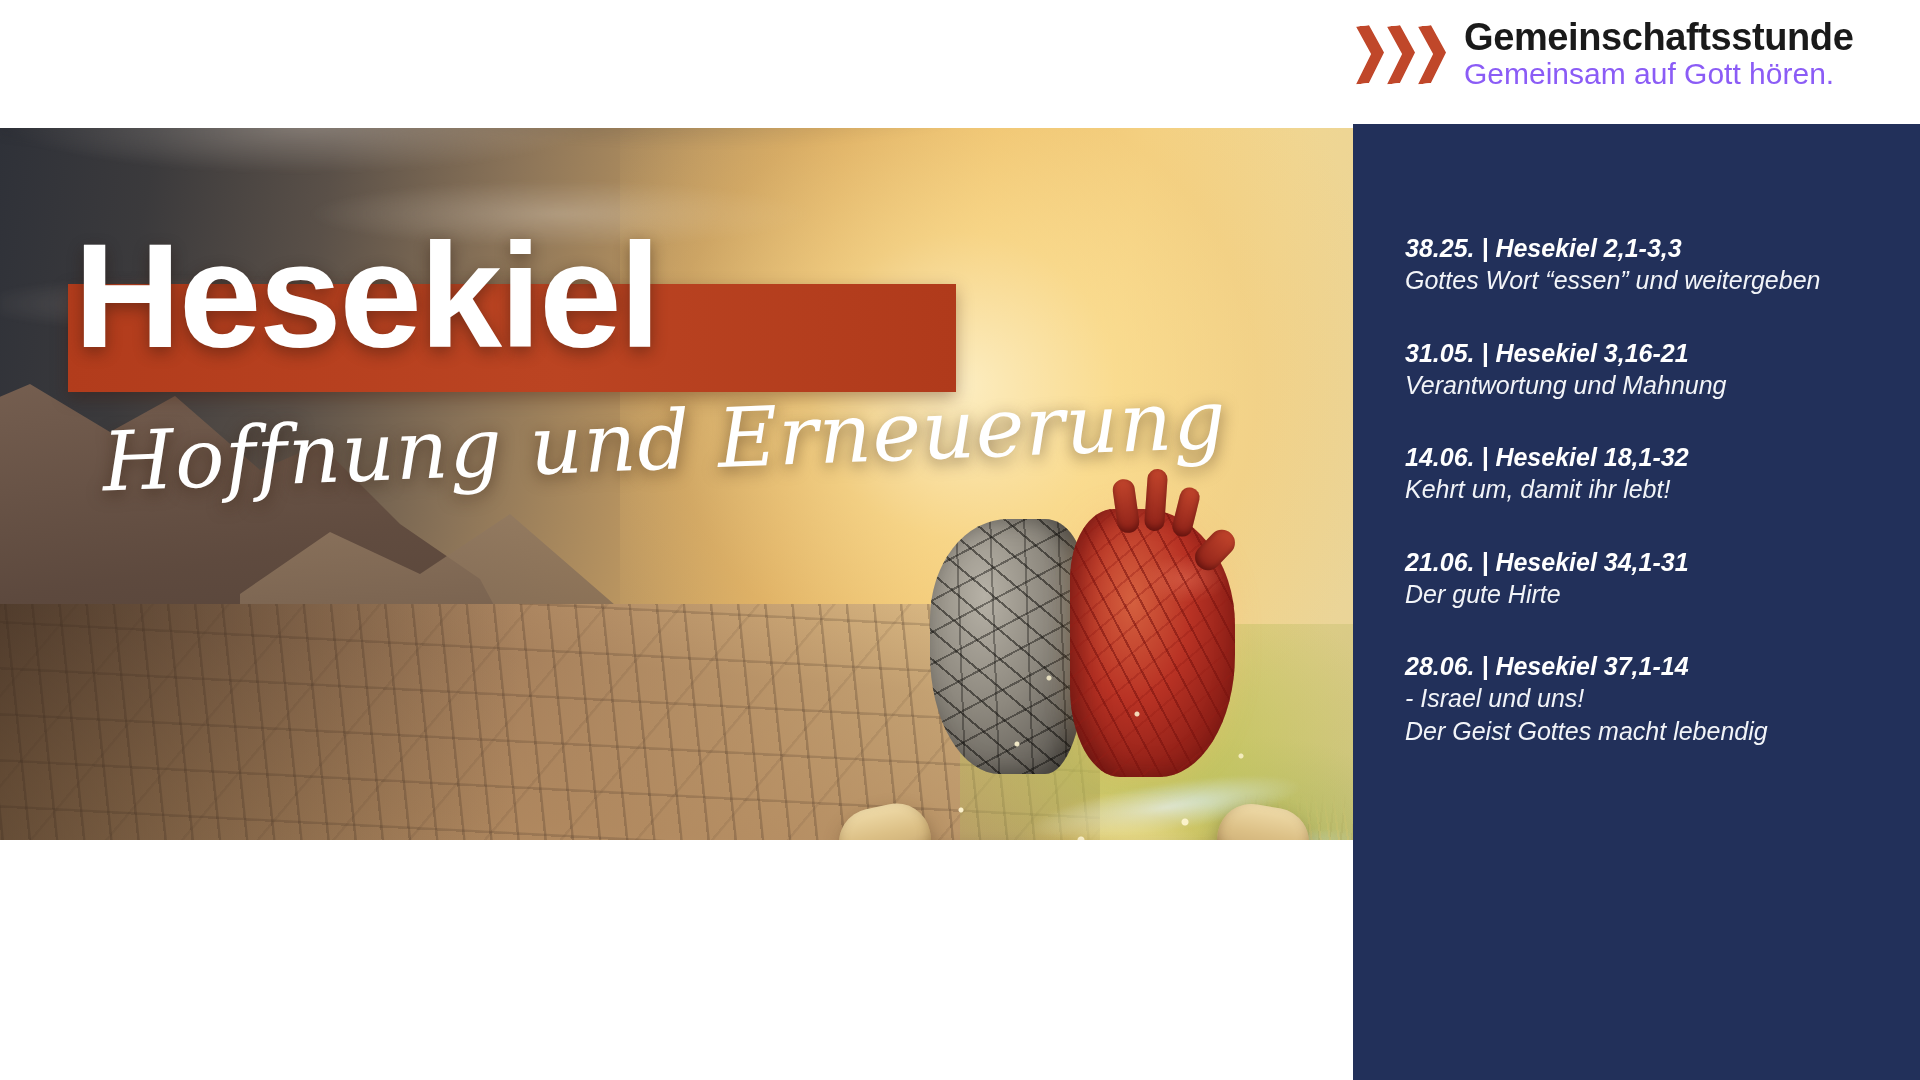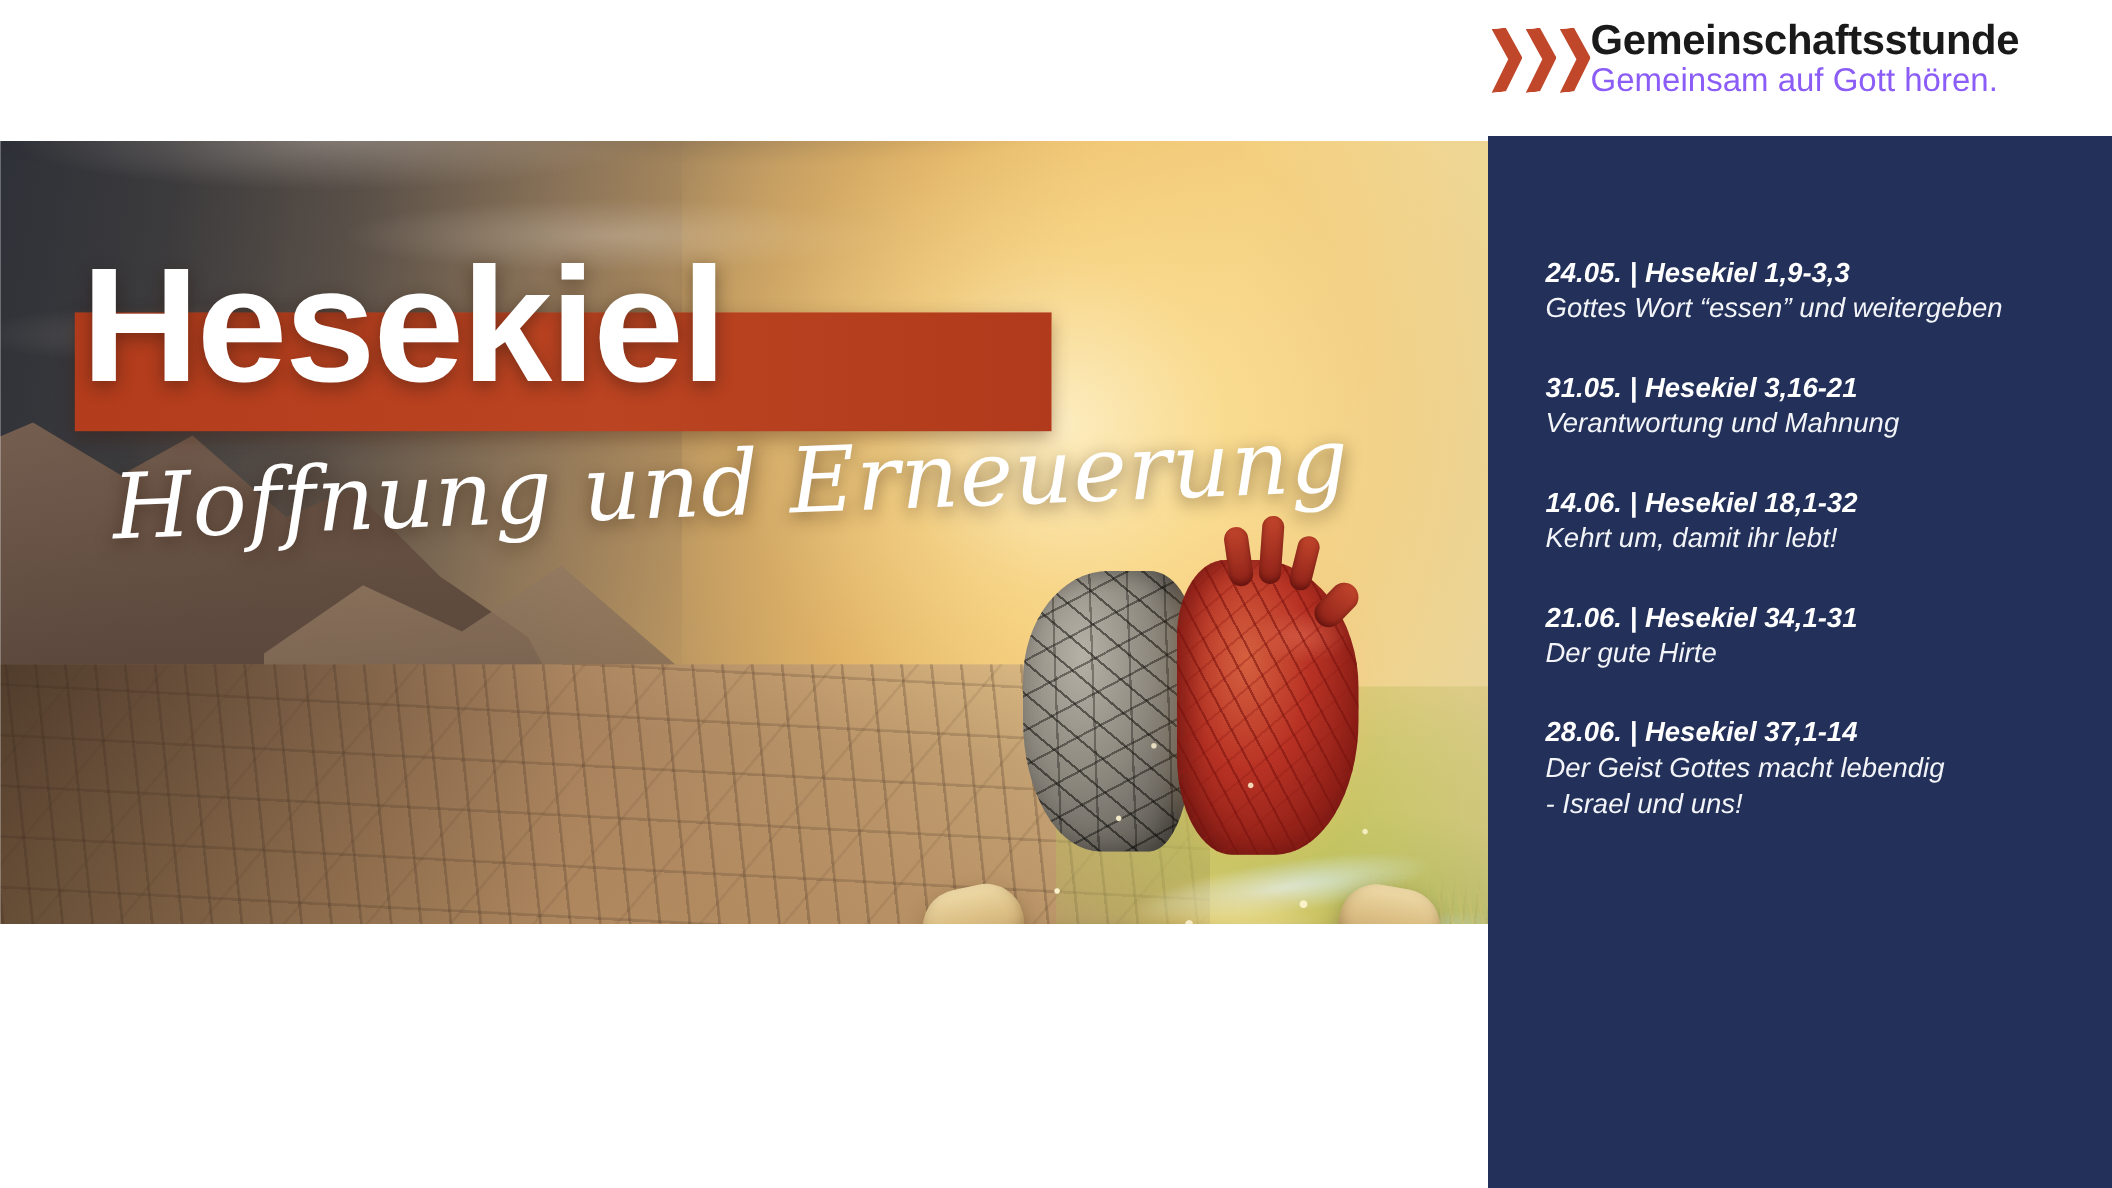--- a/index.html
+++ b/index.html
@@ -258,21 +258,21 @@
   .roll-left  { left: -6px;  transform: rotate(-12deg); }
   .roll-right { right: -4px; transform: rotate(10deg); }
 
   
   .header-band {
     position: absolute; left: 0; top: 0; width: 1920px; height: 128px;
     background: #ffffff;
   }
   .logo {
     position: absolute; left: 1356px; top: 18px;
-    display: flex; align-items: center; 
+    display: flex; align-items: center; gap: 18px;
   }
   .chevrons { display: flex; align-items: center; gap: 3px; }
   .chev {
     width: 28px; height: 58px;
     background: var(--brand, #c0472a);
     -webkit-clip-path: polygon(0 0, 46% 0, 100% 50%, 46% 100%, 0 100%, 54% 50%);
     clip-path: polygon(0 0, 46% 0, 100% 50%, 46% 100%, 0 100%, 54% 50%);
     transform: skewY(-6deg);
   }
   .logo-text { line-height: 1; }
@@ -405,21 +405,21 @@
         <div class="logo-title">Gemeinschaftsstunde</div>
         <div class="logo-sub">Gemeinsam auf Gott hören.</div>
       </div>
     </div>
   </div>
 
   <div class="schedule-panel">
     <div class="schedule-list">
 
       <div class="schedule-item">
-        <div class="s-head">24.05. | Hesekiel 1,9-3,3</div>
+        <div class="s-head">38.25. | Hesekiel 2,1-3,3</div>
         <div class="s-desc">Gottes Wort “essen” und weitergeben</div>
       </div>
 
       <div class="schedule-item">
         <div class="s-head">31.05. | Hesekiel 3,16-21</div>
         <div class="s-desc">Verantwortung und Mahnung</div>
       </div>
 
 
       <div class="schedule-item">
@@ -427,20 +427,20 @@
         <div class="s-desc">Kehrt um, damit ihr lebt!</div>
       </div>
 
       <div class="schedule-item">
         <div class="s-head">21.06. | Hesekiel 34,1-31</div>
         <div class="s-desc">Der gute Hirte</div>
       </div>
 
       <div class="schedule-item">
         <div class="s-head">28.06. | Hesekiel 37,1-14</div>
+        <div class="s-desc">- Israel und uns!</div>
         <div class="s-desc">Der Geist Gottes macht lebendig</div>
-        <div class="s-desc">- Israel und uns!</div>
       </div>
 
     </div>
   </div>
 
 </div>
 
 </body></html>

